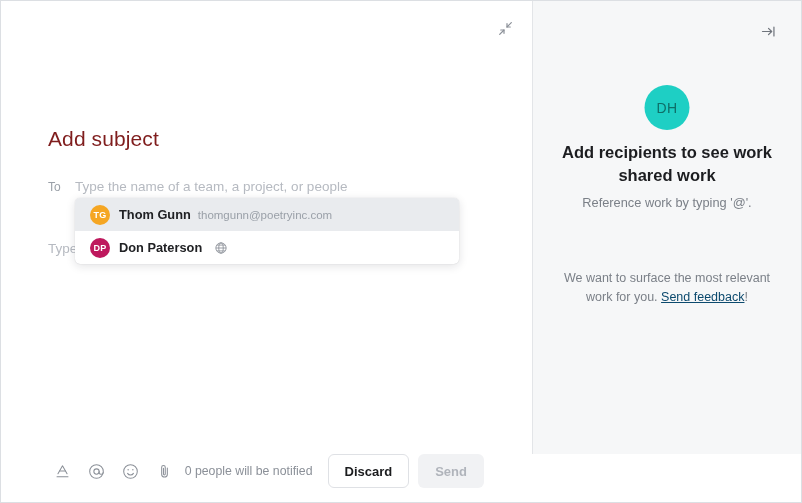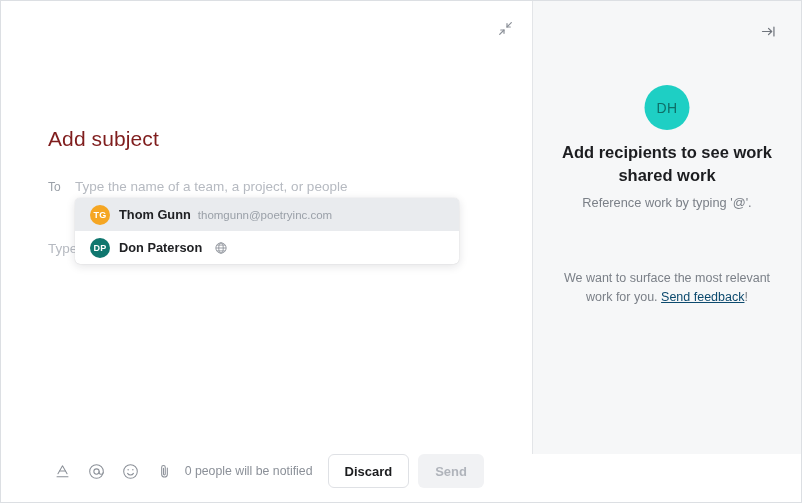--- a/index.html
+++ b/index.html
@@ -302,21 +302,21 @@
 
     <div class="suggestions">
 
       <div class="suggestion active">
         <span class="sugg-avatar" style="background:#F5A623;color:#FFFFFF;">TG</span>
         <span class="sugg-name">Thom Gunn</span>
         <span class="sugg-email">thomgunn@poetryinc.com</span>
       </div>
 
       <div class="suggestion">
-        <span class="sugg-avatar" style="background:#0f766e;color:#FFFFFF;">DP</span>
+        <span class="sugg-avatar" style="background:#be185d;color:#FFFFFF;">DP</span>
         <span class="sugg-name">Don Paterson</span>
         <span class="sugg-globe">
           <svg width="12" height="12" viewBox="0 0 14 14" fill="none" stroke="#8b9098" stroke-width="1">
             <circle cx="7" cy="7" r="6"></circle>
             <ellipse cx="7" cy="7" rx="2.6" ry="6"></ellipse>
             <path d="M1 7 H13"></path>
             <path d="M2.1 3.6 H11.9"></path>
             <path d="M2.1 10.4 H11.9"></path>
           </svg>
         </span>

